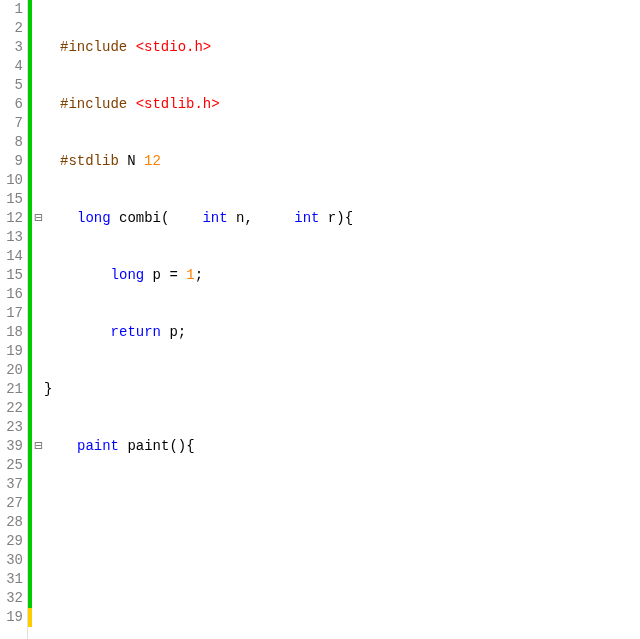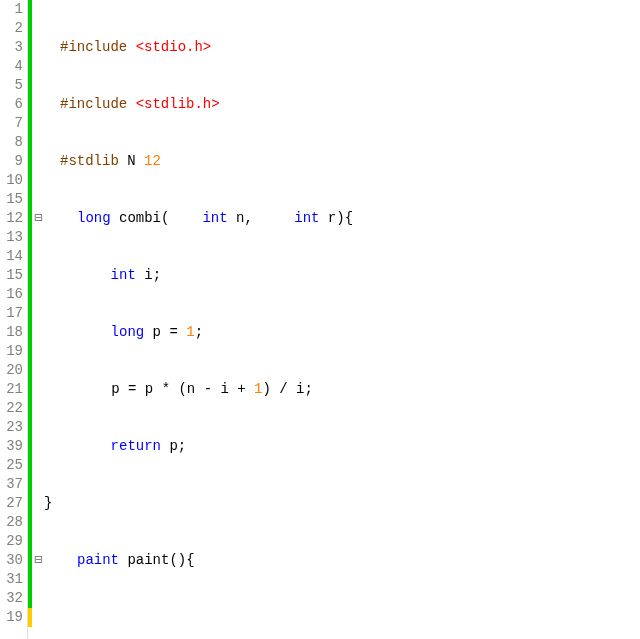--- a/index.html
+++ b/index.html
@@ -118,23 +118,21 @@
       <div class="m-green"></div>
       <div class="m-green"></div>
       <div class="m-green"></div>
       <div class="m-yellow"></div>
     </div>
   <div class="code">
     <div class="line"><span class="fold"></span><span class="pp">#include </span><span class="inc">&lt;stdio.h&gt;</span></div>
     <div class="line"><span class="fold"></span><span class="pp">#include </span><span class="inc">&lt;stdlib.h&gt;</span></div>
     <div class="line"><span class="fold"></span><span class="pp">#stdlib </span><span>N </span><span class="num">12</span></div>
     <div class="line"><span class="fold">⊟</span><span class="kw">long</span><span> combi(</span><span class="kw">int</span><span> n, </span><span class="kw">int</span><span> r){</span></div>
-    <div class="line"><span class="fold"></span><span>    </span><span class="kw">int</span><span> i;</span></div>
     <div class="line"><span class="fold"></span><span>    </span><span class="kw">long</span><span> p = </span><span class="num">1</span><span>;</span></div>
-    <div class="line"><span class="fold"></span><span>        </span><span>p = p * (n - i + </span><span class="num">1</span><span>) / i;</span></div>
     <div class="line"><span class="fold"></span><span>    </span><span class="kw">return</span><span> p;</span></div>
     <div class="line"><span class="fold"></span><span>}</span></div>
     <div class="line"><span class="fold">⊟</span><span class="kw">paint</span><span> paint(){</span></div>
     
     
     
     
     
     
     

